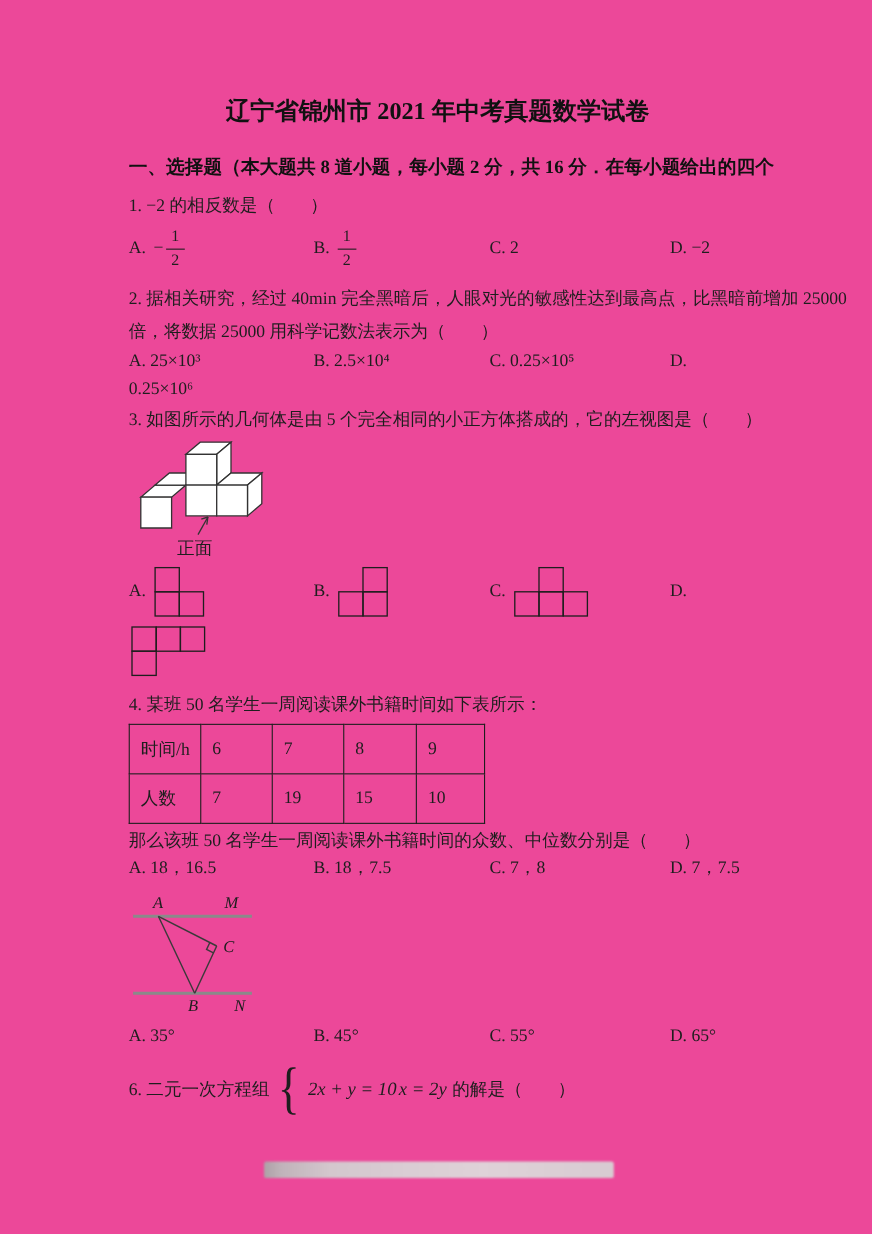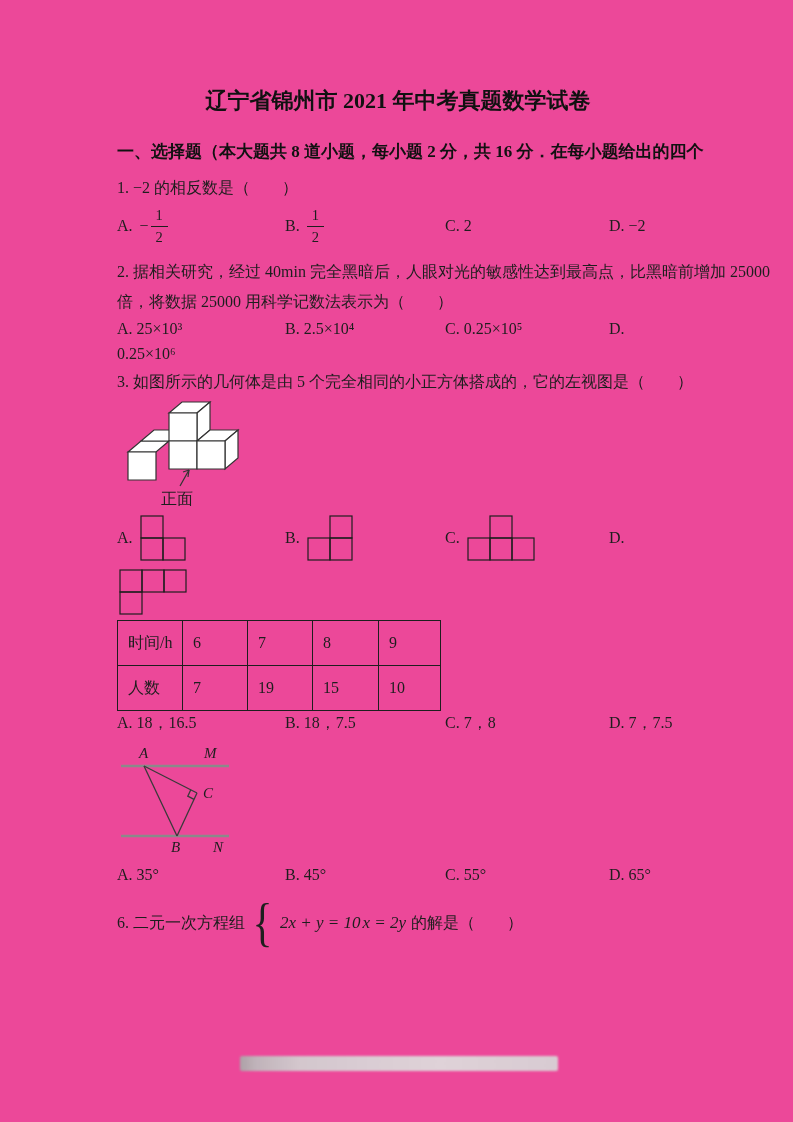--- a/index.html
+++ b/index.html
@@ -141,38 +141,40 @@
     </div>
     <svg class="dwrap shape" width="69" height="47" viewBox="0 0 69 47">
       <g fill="none" stroke="#1e1e1e" stroke-width="1.2">
         <rect x="1" y="1" width="22" height="22"></rect>
           <rect x="23" y="1" width="22" height="22"></rect>
           <rect x="45" y="1" width="22" height="22"></rect>
           <rect x="1" y="23" width="22" height="22"></rect>
       </g>
     </svg>
 
+    <p class="stem" style="margin-top:12px;">4. 某班 50 名学生一周阅读课外书籍时间如下表所示：</p>
     <table class="qtable">
       <tbody>
           <tr>
         <td class="c0">时间/h</td>
         <td class="c1">6</td>
         <td class="c2">7</td>
         <td class="c3">8</td>
         <td class="c4">9</td>
       </tr>
       <tr>
         <td>人数</td>
         <td>7</td>
         <td>19</td>
         <td>15</td>
         <td>10</td>
       </tr>
     </tbody>
       </table>
+    <p class="stem" style="margin-top:3px;">那么该班 50 名学生一周阅读课外书籍时间的众数、中位数分别是（　　）</p>
     <div class="optrow">
       <span class="opt">A. 18，16.5</span>
       <span class="opt">B. 18，7.5</span>
       <span class="opt">C. 7，8</span>
       <span class="opt">D. 7，7.5</span>
     </div>
 
 
     <svg class="figblock" width="120" height="116" viewBox="0 0 120 116">
       <line x1="2" y1="25" x2="110" y2="25" stroke="#8a8a8a" stroke-width="2.6"></line>

